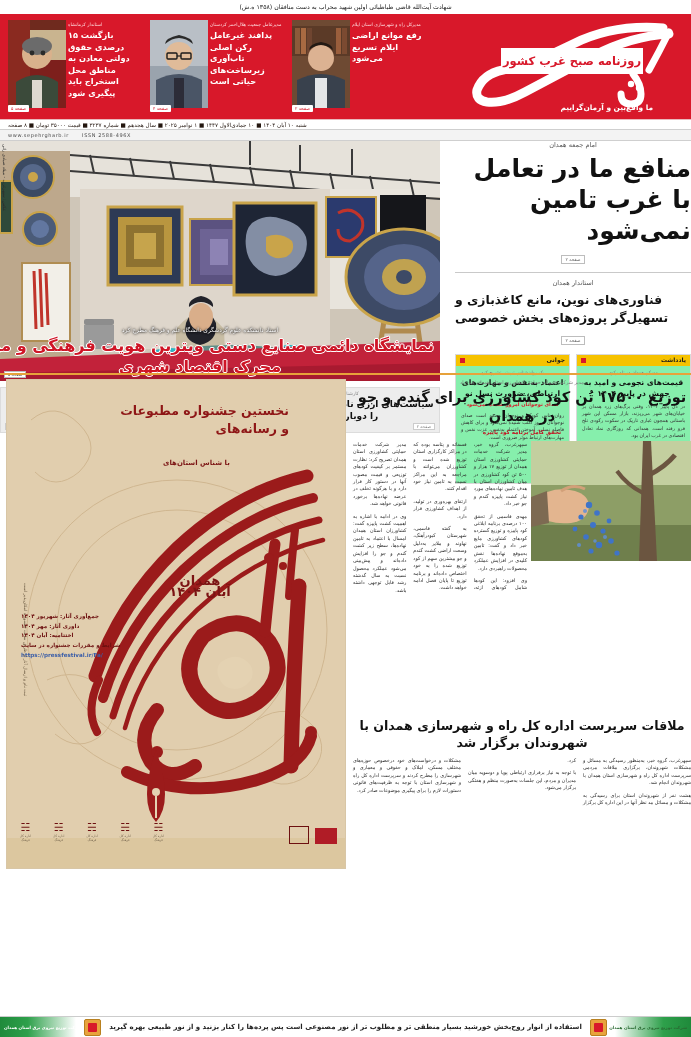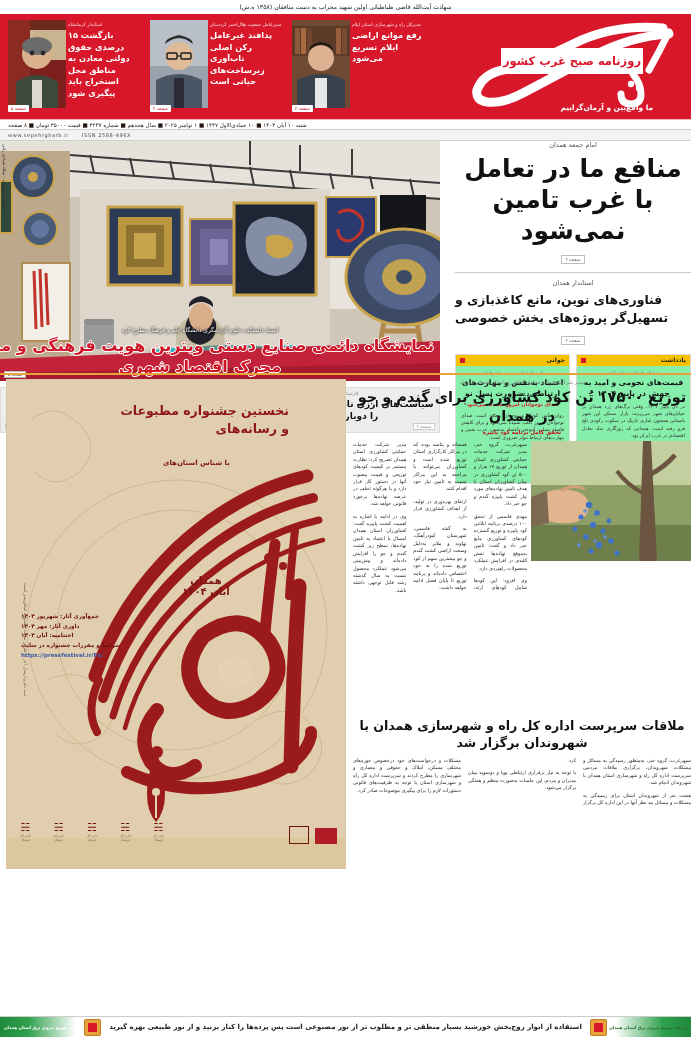--- a/index.html
+++ b/index.html
@@ -83,21 +83,21 @@
 
   
   .lead-col{
     position:absolute;top:0;right:0;width:236px;
   }
   .kicker{
     font-size:6.6px;color:#555;text-align:center;margin-bottom:4px;
   }
   .lead-h1{
     font-size:25px;line-height:31px;font-weight:bold;color:#111;
-    text-align:center;letter-spacing:-0.4px;
+    letter-spacing:-0.4px;
   }
   .pagetag{
     display:inline-block;border:1px solid #bdbdbd;background:#fff;
     color:#666;font-size:4.4px;padding:1px 4px;margin-top:5px;
   }
   .rule{border-top:1px solid #c9c9c9;margin:7px 0 6px;}
   .lead-h2{
     font-size:12.4px;line-height:18px;font-weight:bold;color:#111;
     text-align:left;
   }
@@ -227,22 +227,22 @@
   .poster-prov-h{
     position:absolute;top:78px;right:62px;width:120px;text-align:left;
     font-size:7px;color:#7b1313;font-weight:bold;line-height:11px;
   }
   .poster-prov{
     position:absolute;top:92px;right:62px;width:120px;text-align:left;
     font-size:7.6px;color:#7b1313;font-weight:bold;line-height:11.2px;
     letter-spacing:1px;
   }
   .poster-city{
-    position:absolute;top:195px;right:104px;width:70px;text-align:center;
-    font-size:10px;color:#7b1313;font-weight:bold;line-height:11px;
+    position:absolute;top:195px;right:110px;width:70px;text-align:center;
+    font-size:13px;color:#7b1313;font-weight:bold;line-height:11px;
   }
   .poster-dates{
     position:absolute;top:232px;left:14px;width:150px;text-align:left;
     font-size:5.6px;color:#6d1010;font-weight:bold;line-height:9.6px;
   }
   .poster-url{
     font-size:5.6px;color:#3b5ea8;direction:ltr;display:block;margin-top:1px;
   }
   .poster-seals{
     position:absolute;bottom:26px;left:10px;width:150px;

